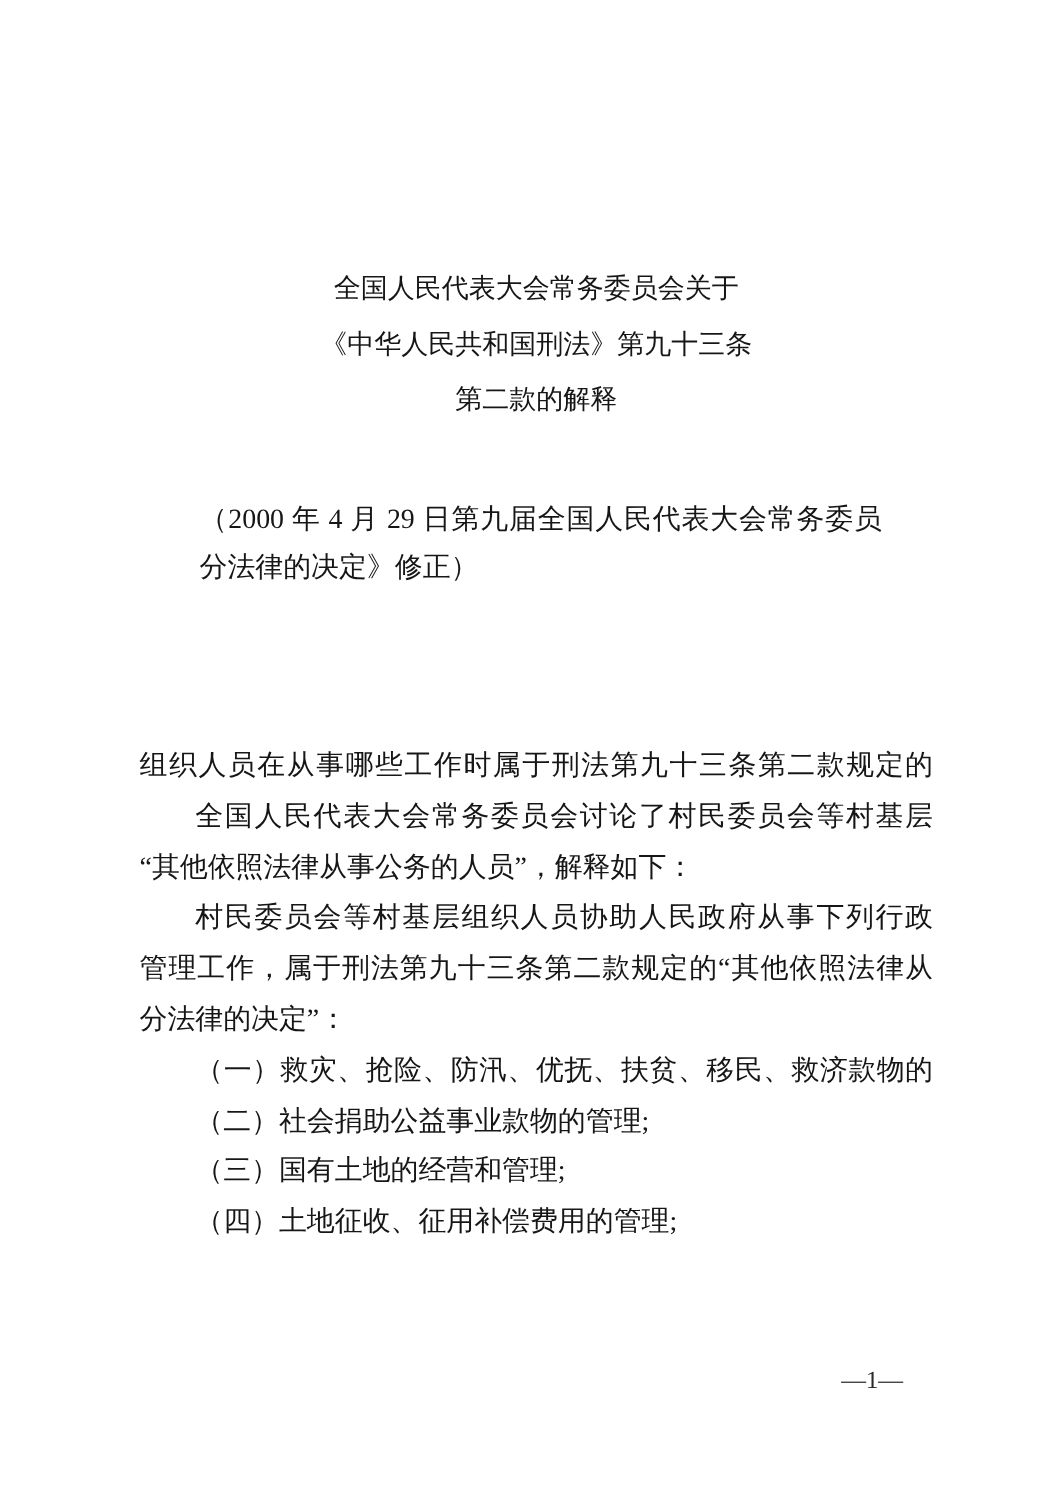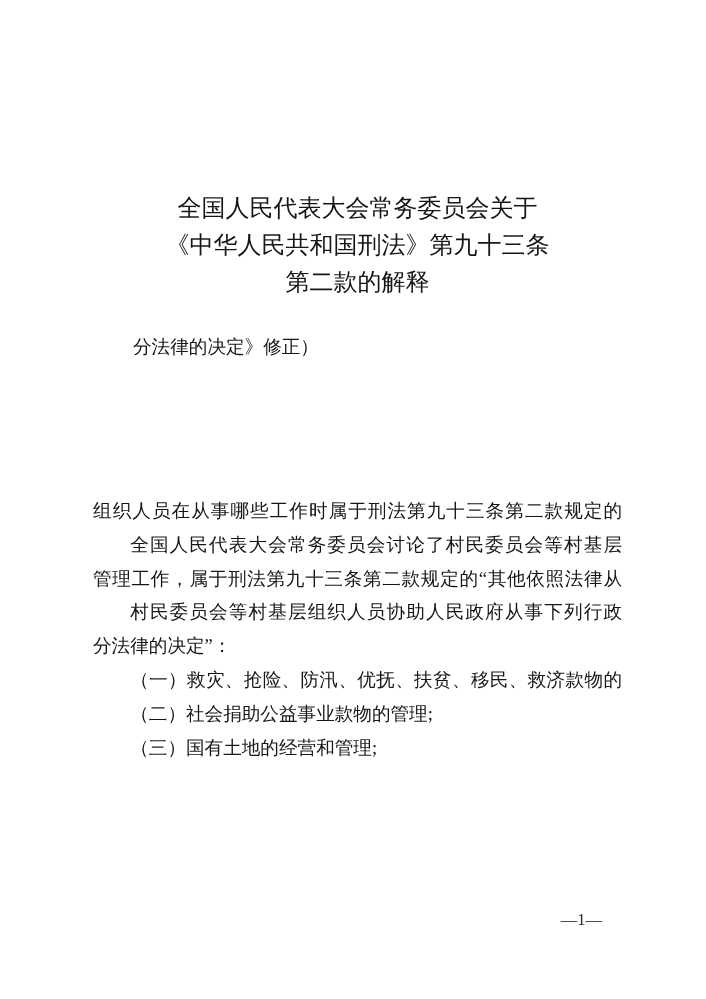--- a/index.html
+++ b/index.html
@@ -12,24 +12,24 @@
     position:relative;
     width:706px;
     height:999px;
     background:#ffffff;
     overflow:hidden;
     color:#161616;
   }
   .doc-title{
     position:absolute;
     left:93px;
-    top:190px;
+    top:174px;
     width:529px;
     text-align:center;
-    font-size:24px;
+    font-size:18px;
     line-height:37px;
     font-weight:400;
   }
   .preamble{
     position:absolute;
     left:133px;
     top:331px;
     width:455px;
     font-size:18.6px;
     line-height:32.2px;
@@ -60,26 +60,29 @@
 </head>
 <body>
 
 <div class="page" style="background: rgb(255, 255, 255); color: rgb(22, 22, 22);">
   <div class="doc-title">
       <div class="line">全国人民代表大会常务委员会关于</div>
       <div class="line">《中华人民共和国刑法》第九十三条</div>
       <div class="line">第二款的解释</div>
     </div>
   <div class="preamble">
+      <div class="line fill">（2000 年 4 月 29 日第九届全国人民代表大会常务委员</div>
       <div class="line">分法律的决定》修正）</div>
     </div>
   <div class="body-text">
       <div class="line fill">组织人员在从事哪些工作时属于刑法第九十三条第二款规定的</div>
       <div class="line fill indent">全国人民代表大会常务委员会讨论了村民委员会等村基层</div>
+      <div class="line">“其他依照法律从事公务的人员”，解释如下：</div>
+      <div class="line fill indent">村民委员会等村基层组织人员协助人民政府从事下列行政</div>
       <div class="line fill">管理工作，属于刑法第九十三条第二款规定的“其他依照法律从</div>
-      <div class="line fill indent">村民委员会等村基层组织人员协助人民政府从事下列行政</div>
       <div class="line">分法律的决定”：</div>
       <div class="line fill indent">（一）救灾、抢险、防汛、优抚、扶贫、移民、救济款物的</div>
       <div class="line indent">（二）社会捐助公益事业款物的管理;</div>
       <div class="line indent">（三）国有土地的经营和管理;</div>
+      <div class="line indent">（四）土地征收、征用补偿费用的管理;</div>
     </div>
   <div class="footer-pageno">—1—</div>
 </div>
 
 </body></html>

